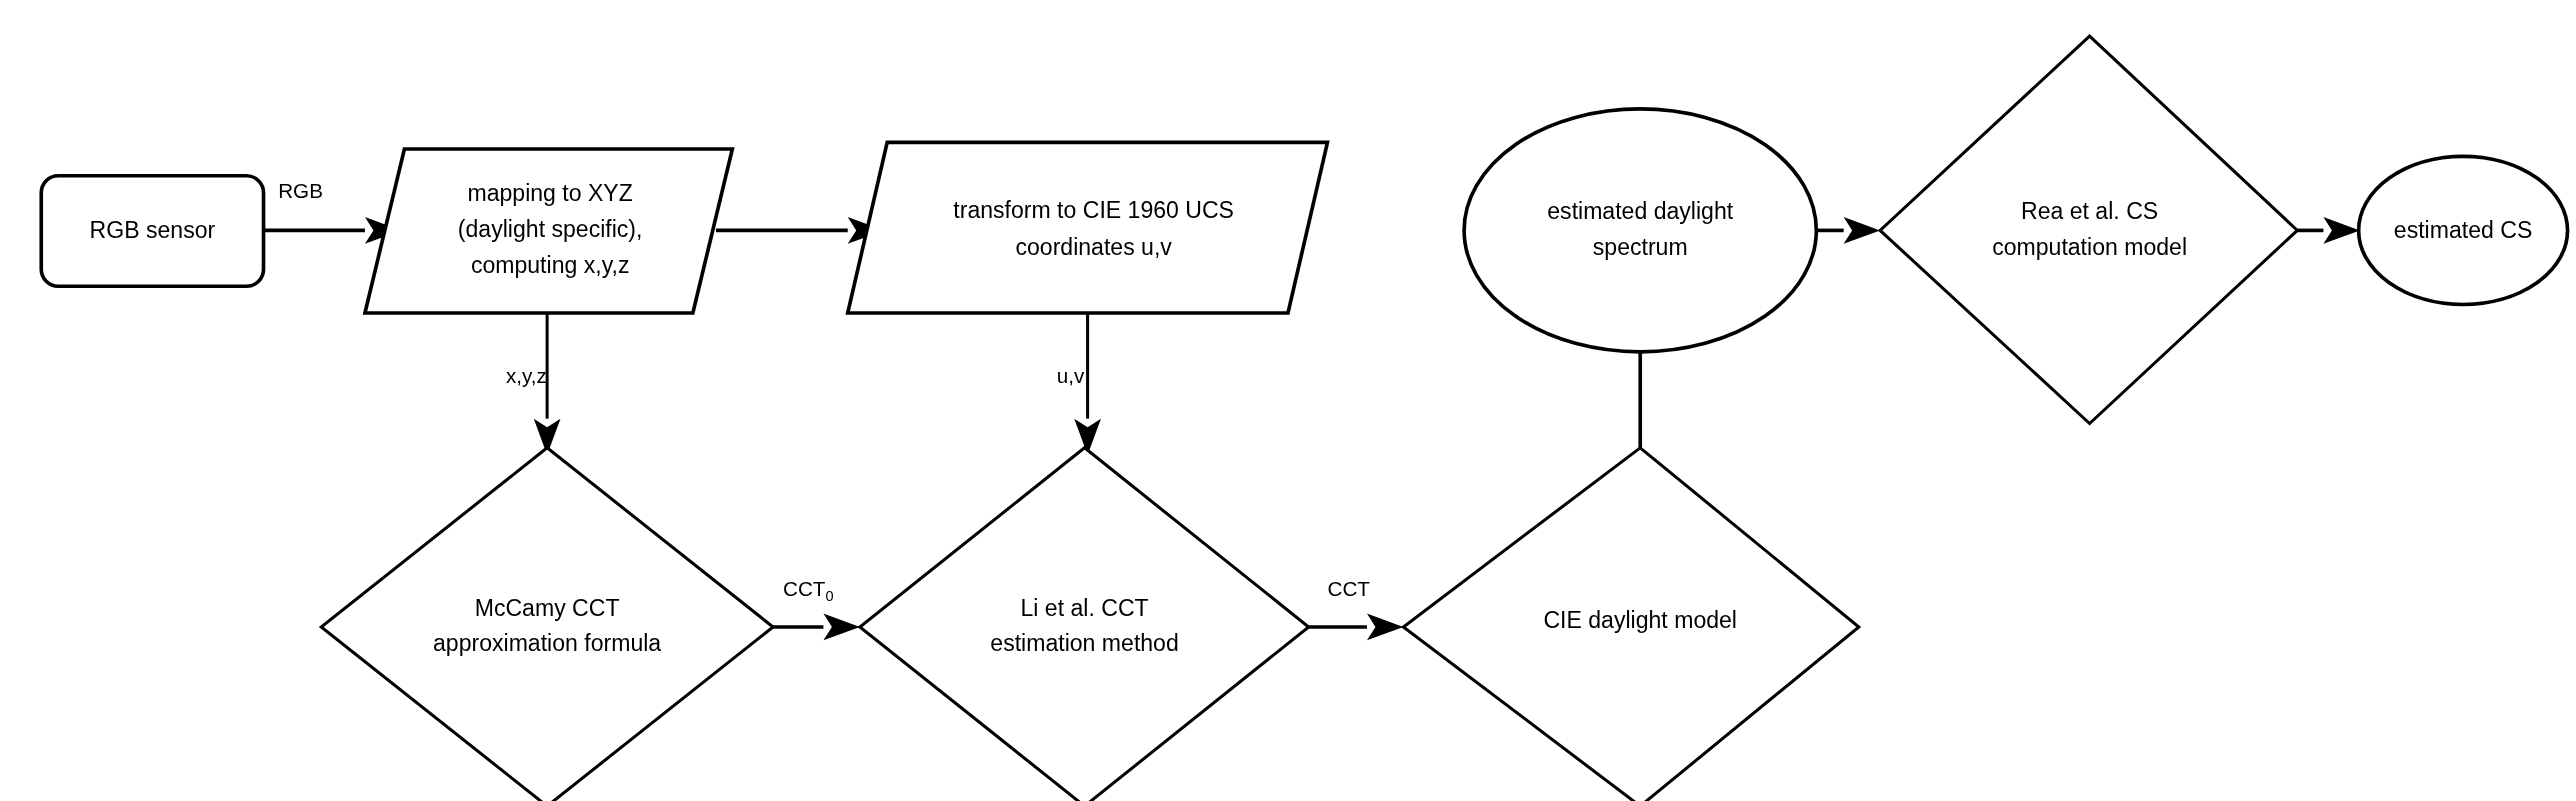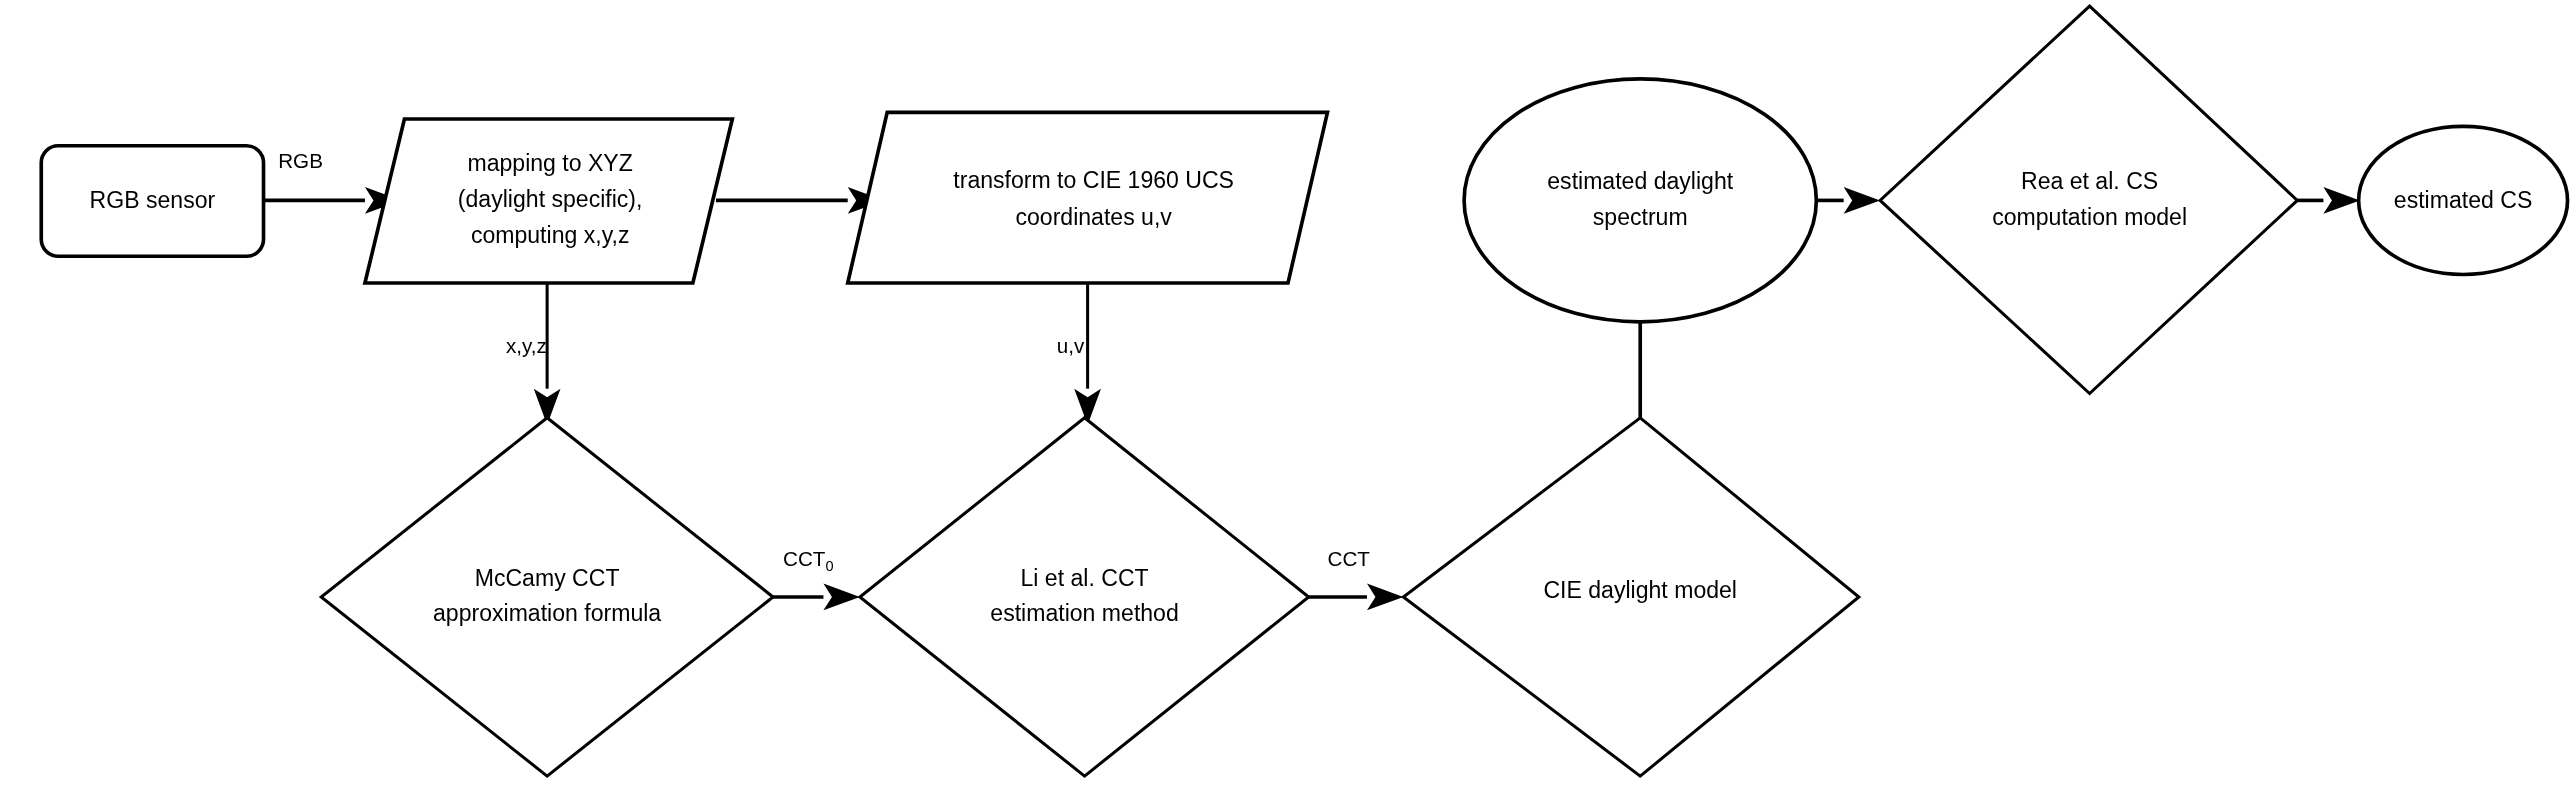--- a/index.html
+++ b/index.html
@@ -11,20 +11,21 @@
     width: 2576px;
     height: 801px;
     overflow: hidden;
     font-family: "Liberation Sans", sans-serif;
   }
   #diagram-root {
     position: relative;
     width: 2576px;
     height: 673px;
     background: #ffffff;
+    margin-top: 30px;
   }
   svg#flowchart {
     display: block;
     width: 2576px;
     height: 801px;
   }
   .shape {
     fill: #ffffff;
     stroke: #000000;
     stroke-width: 6;

